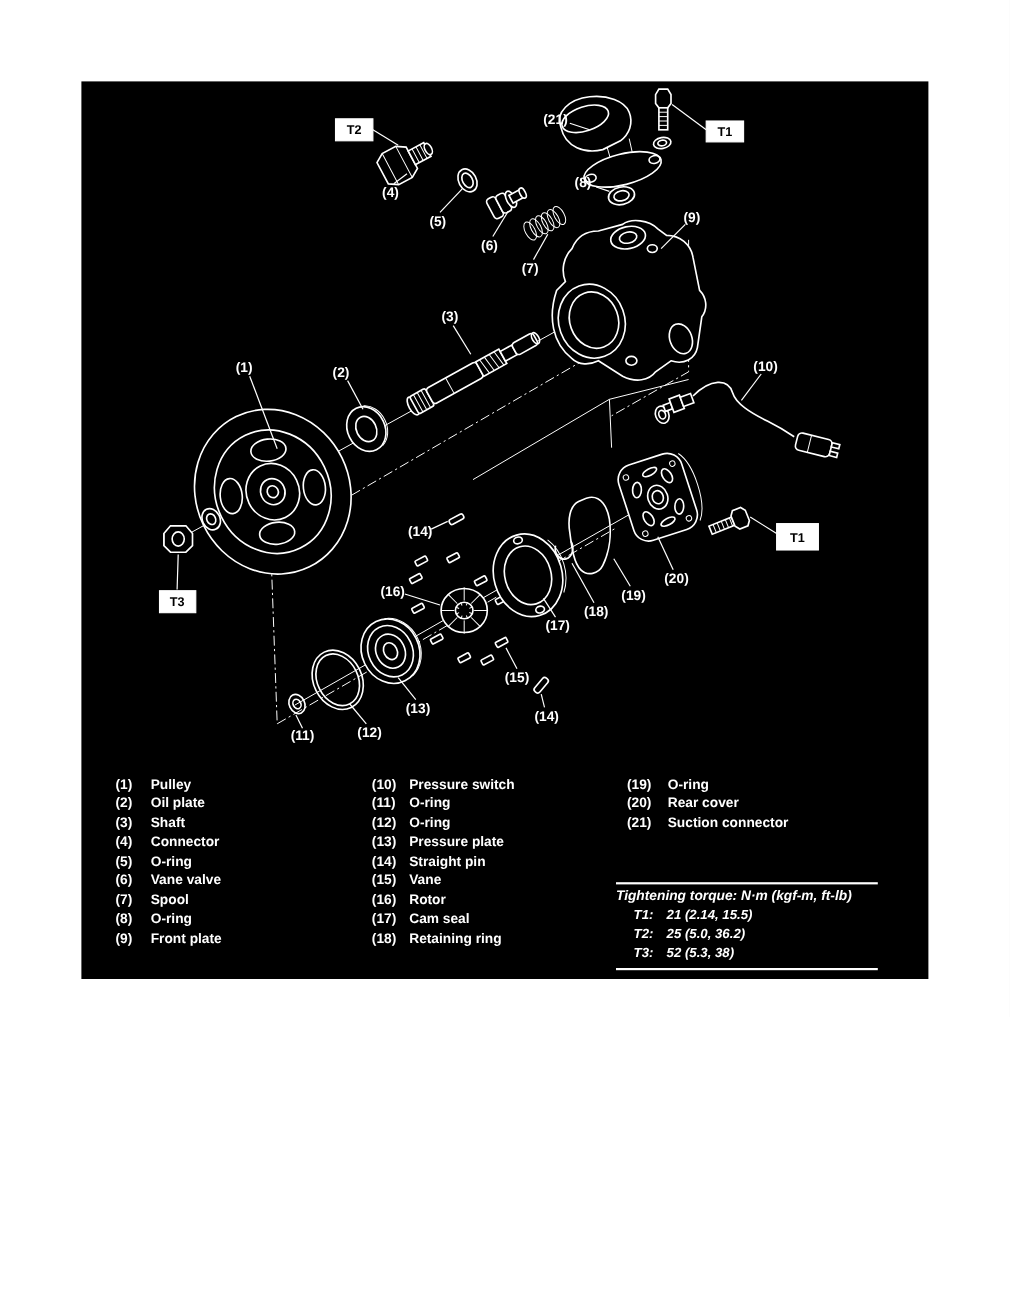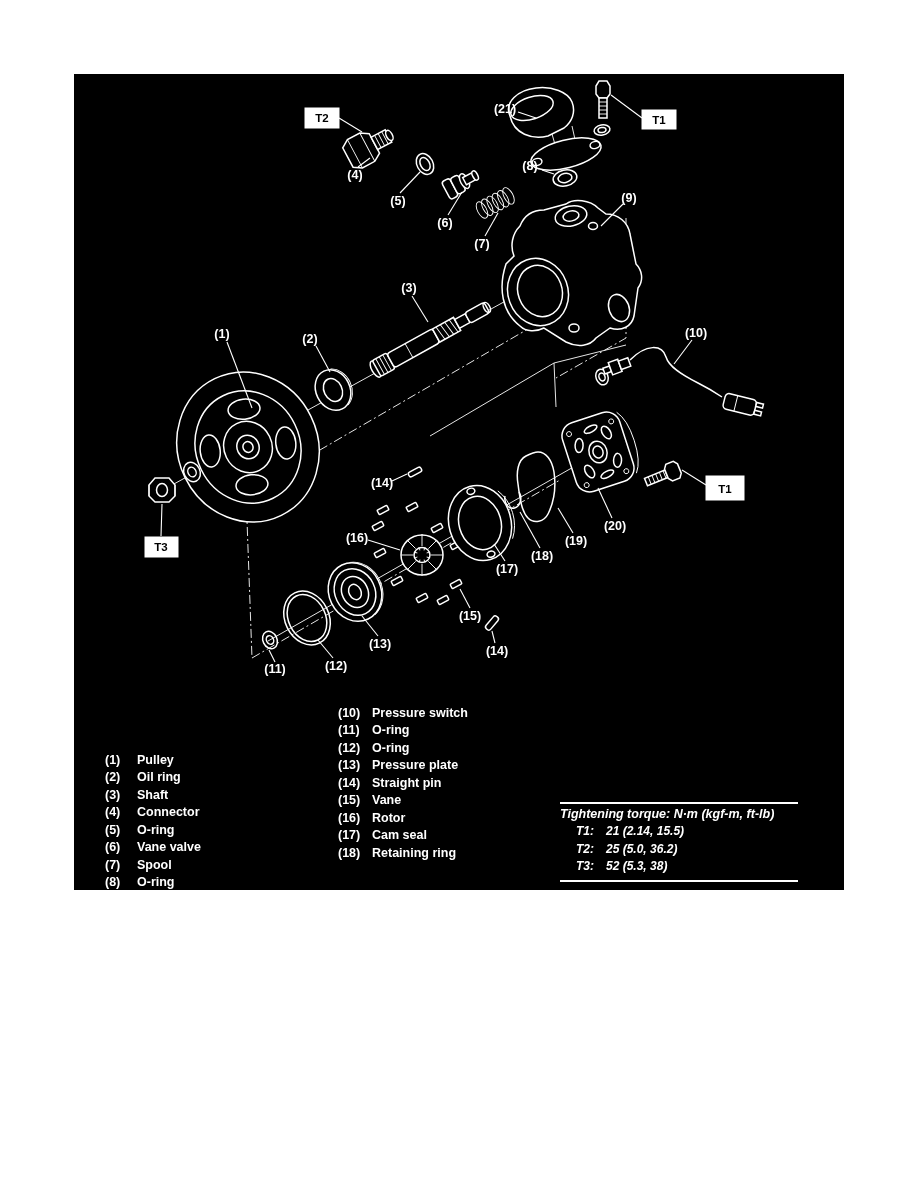--- a/index.html
+++ b/index.html
@@ -11,21 +11,21 @@
   .lnf{stroke:#fff;stroke-width:1.5;fill:#000;}
   .thin{stroke:#fff;stroke-width:0.9;fill:none;}
   .leader{stroke:#fff;stroke-width:1.1;fill:none;}
   .dash{stroke:#fff;stroke-width:0.9;fill:none;stroke-dasharray:9 3 2 3;}
   .co{fill:#fff;font:bold 12.5px "Liberation Sans",sans-serif;text-anchor:middle;}
   .tbox{fill:#fff;stroke:#fff;stroke-width:1;}
   .tbtxt{fill:#000;font:bold 11.5px "Liberation Sans",sans-serif;text-anchor:middle;}
   
   .legend-col{position:absolute;color:#fff;font-size:12.5px;font-weight:bold;line-height:17.45px;white-space:nowrap;}
   .lnum{display:inline-block;width:34px;}
-  .c1{left:31px;top:631px;margin-top:47px;}  .c1 .lnum{width:32px;}
+  .c1{left:31px;top:631px;}  .c1 .lnum{width:32px;}
   .c2{left:264px;top:631px;}
   .c3{left:496px;top:631px;} .c3 .lnum{width:37px;}
   .torque{position:absolute;left:486px;top:728px;width:238px;border-top:2px solid #fff;border-bottom:2px solid #fff;color:#fff;padding:2px 0 4px 0;}
   .torque .ttl{font-style:italic;font-weight:bold;font-size:12.5px;line-height:17px;}
   .trow{font-style:italic;font-weight:bold;font-size:12px;line-height:17.5px;padding-left:16px;display:flex;}
   .tid{display:inline-block;width:30px;}
 </style>
 </head>
 <body>
 
@@ -340,21 +340,21 @@
         <text class="tbtxt" x="651" y="419">T1</text>
       </g>
       <g>
         <rect class="tbox" x="71" y="463" width="33" height="20"></rect>
         <text class="tbtxt" x="87" y="477">T3</text>
       </g>
     </svg>
 
     <div class="legend-col c1">
       <div><span class="lnum">(1)</span><span>Pulley</span></div>
-      <div><span class="lnum">(2)</span><span>Oil ring</span></div>
+      <div><span class="lnum">(2)</span><span>Oil plate</span></div>
       <div><span class="lnum">(3)</span><span>Shaft</span></div>
       <div><span class="lnum">(4)</span><span>Connector</span></div>
       <div><span class="lnum">(5)</span><span>O-ring</span></div>
       <div><span class="lnum">(6)</span><span>Vane valve</span></div>
       <div><span class="lnum">(7)</span><span>Spool</span></div>
       <div><span class="lnum">(8)</span><span>O-ring</span></div>
       <div><span class="lnum">(9)</span><span>Front plate</span></div>
     </div>
 
     <div class="legend-col c2">
@@ -362,20 +362,25 @@
       <div><span class="lnum">(11)</span><span>O-ring</span></div>
       <div><span class="lnum">(12)</span><span>O-ring</span></div>
       <div><span class="lnum">(13)</span><span>Pressure plate</span></div>
       <div><span class="lnum">(14)</span><span>Straight pin</span></div>
       <div><span class="lnum">(15)</span><span>Vane</span></div>
       <div><span class="lnum">(16)</span><span>Rotor</span></div>
       <div><span class="lnum">(17)</span><span>Cam seal</span></div>
       <div><span class="lnum">(18)</span><span>Retaining ring</span></div>
     </div>
 
+    <div class="legend-col c3">
+      <div><span class="lnum">(19)</span><span>O-ring</span></div>
+      <div><span class="lnum">(20)</span><span>Rear cover</span></div>
+      <div><span class="lnum">(21)</span><span>Suction connector</span></div>
+    </div>
 
     <div class="torque">
       <div class="ttl">Tightening torque: N·m (kgf-m, ft-lb)</div>
       <div class="trow">
           <span class="tid">T1:</span>
           <span>21 (2.14, 15.5)</span>
         </div>
       <div class="trow">
           <span class="tid">T2:</span>
           <span>25 (5.0, 36.2)</span>

